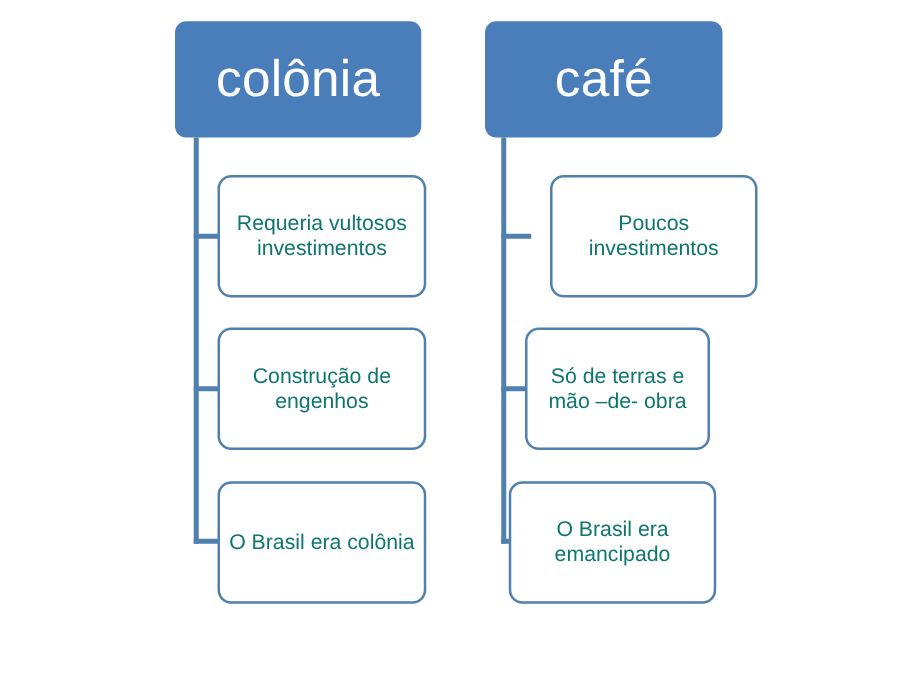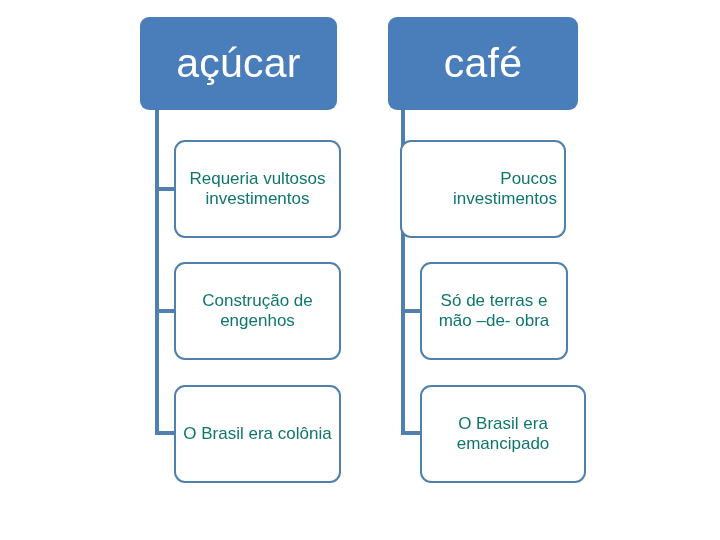--- a/index.html
+++ b/index.html
@@ -55,21 +55,21 @@
   .conn-v, .conn-h {
     position: absolute;
   }
 </style>
 </head>
 <body>
 
 <div id="canvas">
 
   <div class="hdr" style="left:140px; top:17px; width:197px; height:93px; background:#4a7ebb; font-size:41px;">
-    <span>açúcar</span>
+    <span>colônia</span>
   </div>
 
   <div class="conn-v" style="left:155px; top:110px; width:4px; height:325px; background:#5080ad;"></div>
 
   <div class="conn-h" style="left:155px; top:187px; width:24px; height:4px; background:#5080ad;"></div>
   <div class="conn-h" style="left:155px; top:309px; width:24px; height:4px; background:#5080ad;"></div>
   <div class="conn-h" style="left:155px; top:431px; width:24px; height:4px; background:#5080ad;"></div>
 
   <div class="leaf" style="left:174px; top:140px; width:167px; height:98px; border:2.5px solid #5080ad; font-size:17px;">
     <span>Requeria vultosos investimentos</span>
@@ -86,25 +86,25 @@
   <div class="hdr" style="left:388px; top:17px; width:190px; height:93px; background:#4a7ebb; font-size:41px;">
     <span>café</span>
   </div>
 
   <div class="conn-v" style="left:401px; top:110px; width:4px; height:325px; background:#5080ad;"></div>
 
   <div class="conn-h" style="left:401px; top:187px; width:24px; height:4px; background:#5080ad;"></div>
   <div class="conn-h" style="left:401px; top:309px; width:24px; height:4px; background:#5080ad;"></div>
   <div class="conn-h" style="left:401px; top:431px; width:24px; height:4px; background:#5080ad;"></div>
 
-  <div class="leaf" style="left:400px; top:140px; width:166px; height:98px; border:2.5px solid #5080ad; font-size:17px;text-align:right;">
+  <div class="leaf" style="left:440px; top:140px; width:166px; height:98px; border:2.5px solid #5080ad; font-size:17px;">
     <span>Poucos investimentos</span>
   </div>
 
   <div class="leaf" style="left:420px; top:262px; width:148px; height:98px; border:2.5px solid #5080ad; font-size:17px;">
     <span>Só de terras e mão –de- obra</span>
   </div>
 
-  <div class="leaf" style="left:420px; top:385px; width:166px; height:98px; border:2.5px solid #5080ad; font-size:17px;">
+  <div class="leaf" style="left:407px; top:385px; width:166px; height:98px; border:2.5px solid #5080ad; font-size:17px;">
     <span>O Brasil era emancipado</span>
   </div>
 
 </div>
 
 </body></html>

